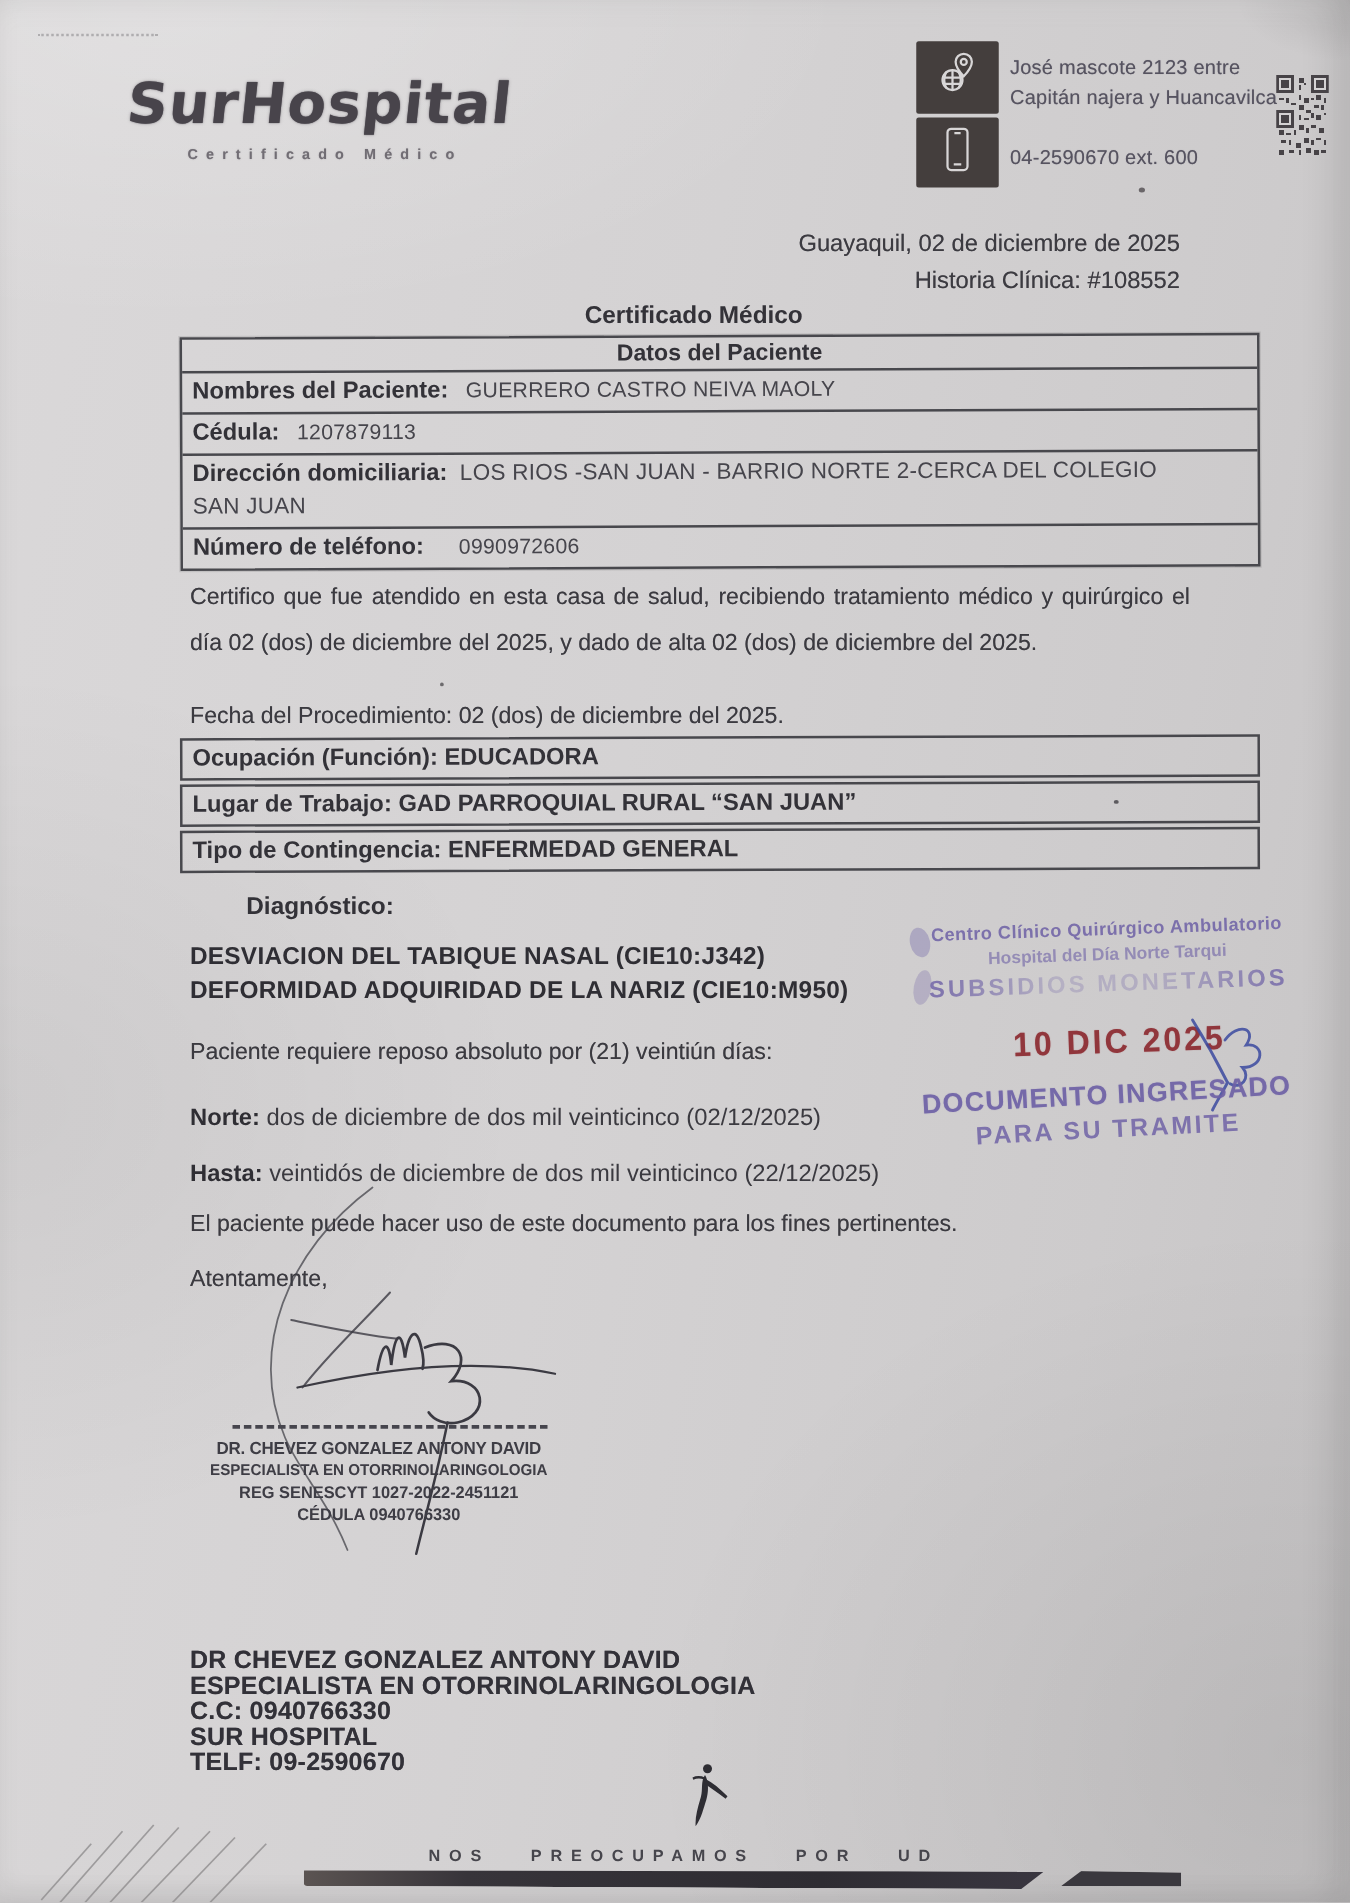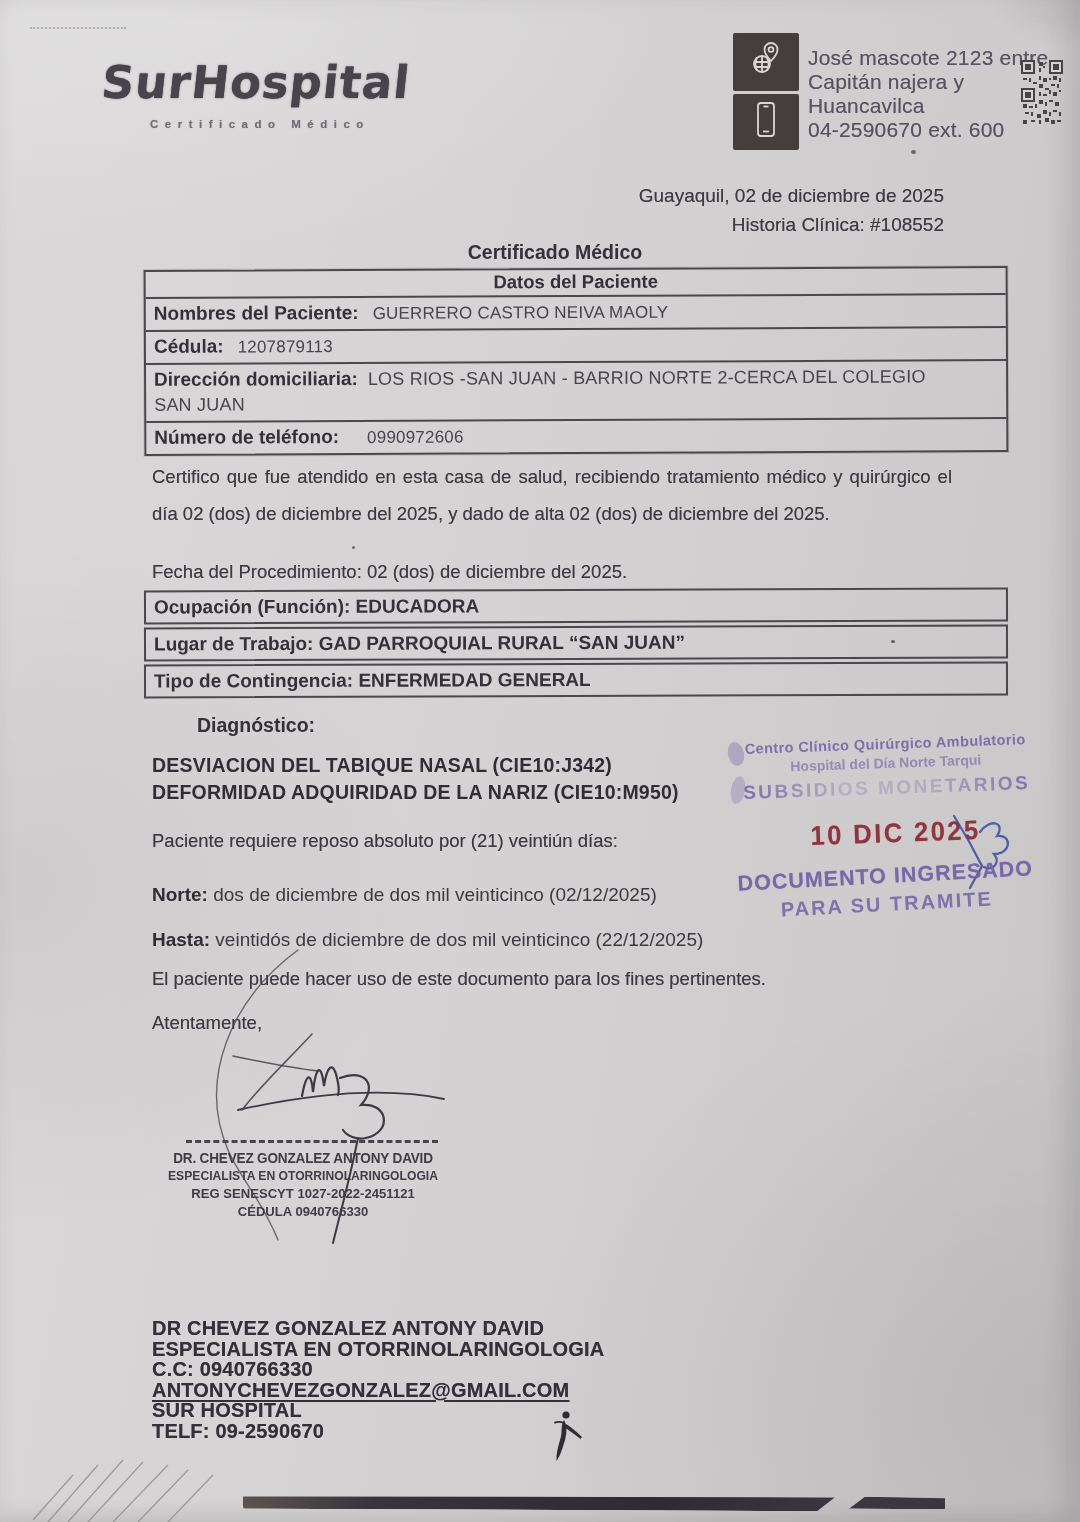--- a/index.html
+++ b/index.html
@@ -20,21 +20,21 @@
   
   #logo{left:102px;top:56px;font-family:"DejaVu Sans",sans-serif;font-weight:bold;font-size:45px;
         letter-spacing:1px;color:#48444b;transform:skewX(-6deg);
         text-shadow:0 0 1px rgba(72,68,75,.9), 0 0 3px rgba(72,68,75,.25);}
   #logo-sub{left:150px;top:118px;font-size:11.5px;letter-spacing:6.5px;color:#716d74;font-weight:bold;
         text-shadow:0 0 1px rgba(113,109,116,.5);}
   #contact-block-top,#contact-block-bottom{left:733px;width:66px;background:#443e3d;border-radius:2px;
         display:flex;align-items:center;justify-content:center;}
   #contact-block-top{top:33px;height:58px;}
   #contact-block-bottom{top:94px;height:56px;}
-  .hdr-line{left:808px;font-size:21px;color:#565360;letter-spacing:.2px;text-shadow:0 0 .6px rgba(86,83,96,.55);}
+  .hdr-line{left:808px;font-size:16px;color:#565360;letter-spacing:.2px;text-shadow:0 0 .6px rgba(86,83,96,.55);}
   #addr1{top:46px;}
   #addr2{top:70px;}
   #phone{top:118px;}
   #qr{left:1021px;top:60px;}
   .speck{border-radius:50%;background:#6a6669;}
   
   .meta-line{right:136px;font-size:19px;color:#3c3b41;text-shadow:0 0 .5px rgba(60,59,65,.6);}
   #city-date{top:185px;}
   #historia{top:214px;}
   #doc-title{left:370px;top:241px;width:370px;text-align:center;font-weight:bold;font-size:19.5px;color:#333238;}
@@ -280,34 +280,34 @@
     <div class="sd1">DR. CHEVEZ GONZALEZ ANTONY DAVID</div>
     <div class="sd2">ESPECIALISTA EN OTORRINOLARINGOLOGIA</div>
     <div class="sd3">REG SENESCYT  1027-2022-2451121</div>
     <div class="sd4">CÉDULA   0940766330</div>
   </div>
 
   <div class="abs" id="info-block">
     <div>DR CHEVEZ GONZALEZ ANTONY DAVID</div>
     <div>ESPECIALISTA EN OTORRINOLARINGOLOGIA</div>
     <div>C.C: 0940766330</div>
-    <div id="info-email">ANTONYCHEVEZGONZALEZ@GMAIL.COM</div>
     <div>SUR HOSPITAL</div>
     <div>TELF: 09-2590670</div>
   </div>
 
   <div class="abs" id="figure-svg">
     <svg width="42" height="54" viewBox="0 0 42 54" fill="#2e2d33">
       <circle cx="20" cy="5" r="3.6"></circle>
       <path d="M18,10 C14,16 17,22 14,30 C12,37 10,44 10.5,51 C15,45 17,36 19,30 C21,23 21,15 18,10 Z"></path>
       <path d="M18,13 C24,16 30,21 36,27 L34.5,29 C28,24 22,19.5 17,16.5 Z"></path>
       <path d="M18,12 C14.5,10.5 11,10.5 8,12 L8.6,13.8 C11.5,12.6 14.5,12.6 17,13.6 Z"></path>
     </svg>
   </div>
 
+  <div class="abs" id="slogan">NOS PREOCUPAMOS POR UD</div>
   <div class="abs" id="bar-main"></div>
   <div class="abs" id="bar-end"></div>
 
   <div class="abs" id="hatch-svg">
     <svg width="210" height="102" viewBox="0 0 210 102" stroke="#8f8d8e" stroke-width="1.4" opacity=".8">
       <path d="M5,100 L45,55"></path>
         <path d="M20,102 L70,45"></path>
         <path d="M40,102 L95,40"></path>
       <path d="M60,102 L115,42"></path>
         <path d="M85,102 L140,45"></path>

